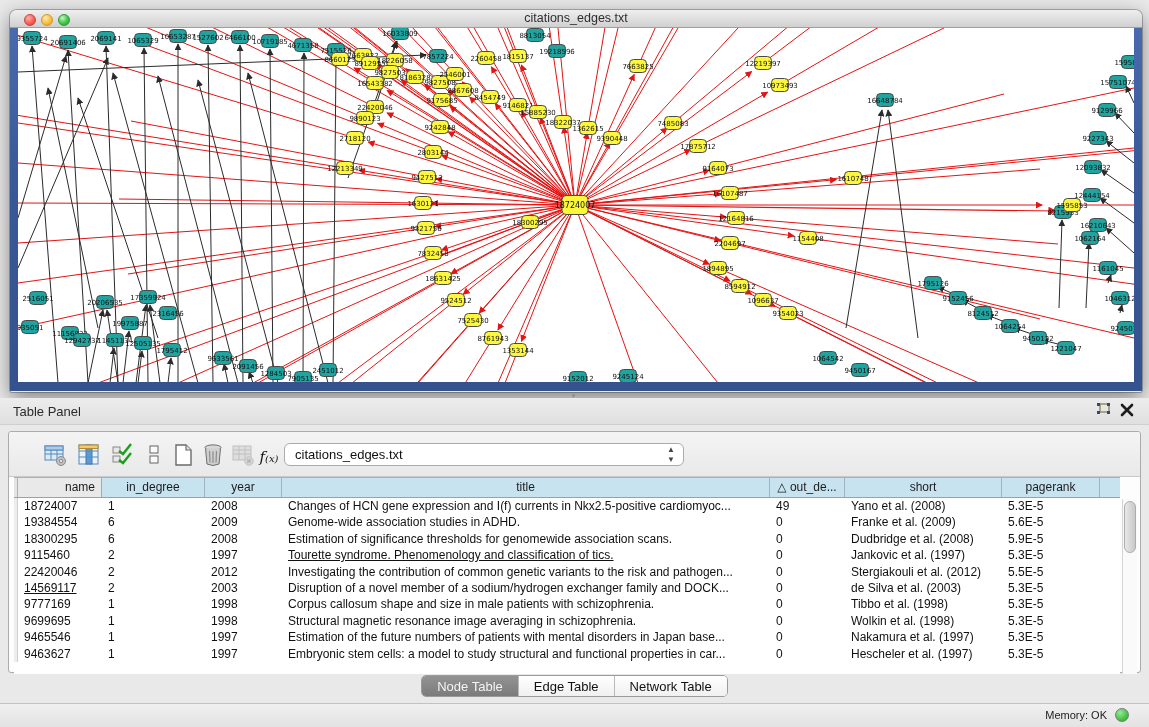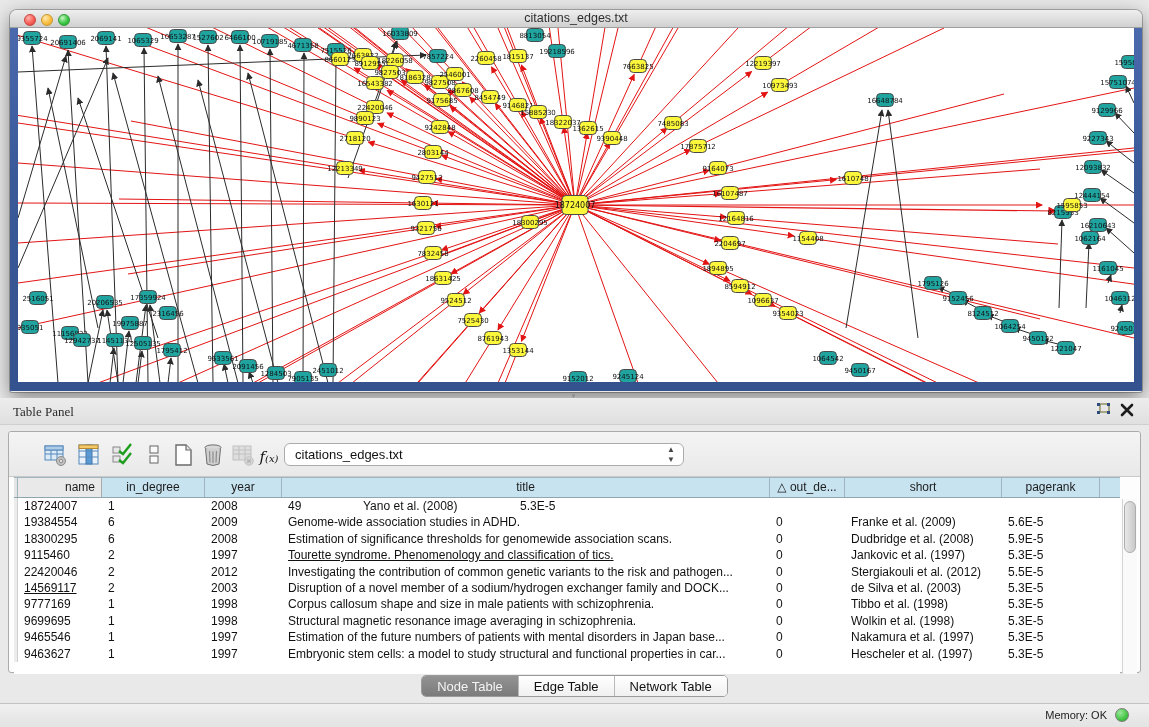--- a/index.html
+++ b/index.html
@@ -25,21 +25,21 @@
   .net-canvas svg { display:block; }
   .graph-node-label { font-family:"DejaVu Sans", sans-serif; }
 
   
   .splitter { position:absolute; left:0; top:392px; width:1149px; height:6px; }
   .splitter .grip { position:absolute; left:569px; top:1px; width:9px; height:5px; color:#8a8a8a; font-size:7px; line-height:5px; text-align:center;}
 
   
   .table-panel { position:absolute; left:0; top:398px; width:1149px; height:329px; background:#E9E9E9; }
   .panel-header { position:relative; height:27px; background:linear-gradient(180deg,#EDEDED,#E0E0E0);
-    border-bottom:1px solid #CFCFCF;font-family:Liberation Serif, serif; }
+    border-bottom:1px solid #CFCFCF; }
   .panel-header .ptitle { position:absolute; left:13px; top:6px; font-size:13px; color:#2b2b2b; }
   .ph-btn { position:absolute; top:4px; width:20px; height:18px; background:none; border:none; cursor:default; }
   .ph-btn.float { right:36px; }
   .ph-btn.close { right:12px; }
 
   .panel-box { position:absolute; left:8px; top:33px; width:1133px; height:242px;
     background:#FDFDFD; border:1px solid #ABABAB; border-radius:3px; }
   .toolbar { position:absolute; left:0; top:0; width:100%; height:45px;
     background:linear-gradient(180deg,#F4F4F4,#E9E9E9); border-bottom:1px solid #C9C9C9;
     border-radius:3px 3px 0 0; }
@@ -805,20 +805,21 @@
             <div class="th" style="width: 75px;">△ out_de...</div>
             <div class="th" style="width: 157px;">short</div>
             <div class="th" style="width: 98px;">pagerank</div>
           </div>
         <div id="tbody">
             <div class="trow">
               <div class="td gutter"></div>
               <div class="td" style="width: 84px;">18724007</div>
               <div class="td" style="width: 103px;">1</div>
               <div class="td" style="width: 77px;">2008</div>
+              <div class="td" style="width: 488px;">Changes of HCN gene expression and I(f) currents in Nkx2.5-positive cardiomyoc...</div>
               <div class="td" style="width: 75px;">49</div>
               <div class="td" style="width: 157px;">Yano et al. (2008)</div>
               <div class="td" style="width: 98px;">5.3E-5</div>
             </div>
             <div class="trow">
               <div class="td gutter"></div>
               <div class="td" style="width: 84px;">19384554</div>
               <div class="td" style="width: 103px;">6</div>
               <div class="td" style="width: 77px;">2009</div>
               <div class="td" style="width: 488px;">Genome-wide association studies in ADHD.</div>

